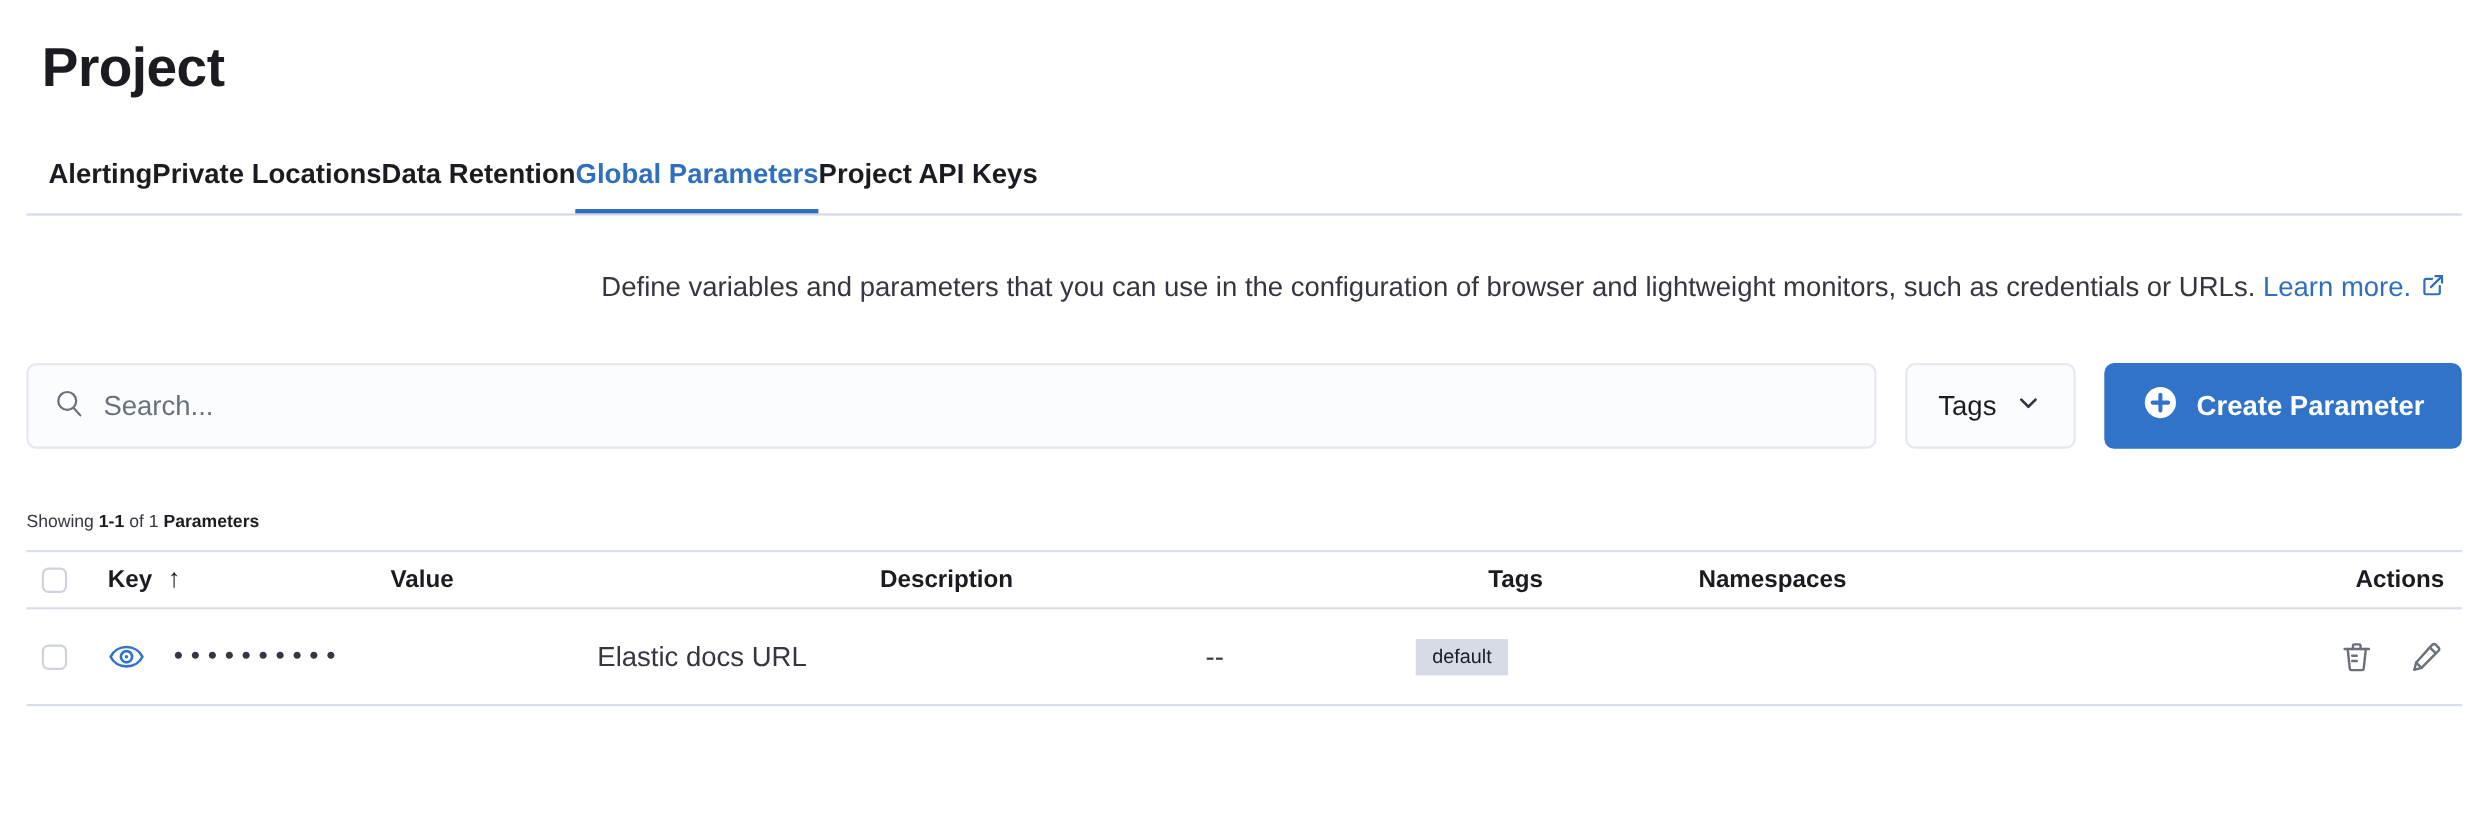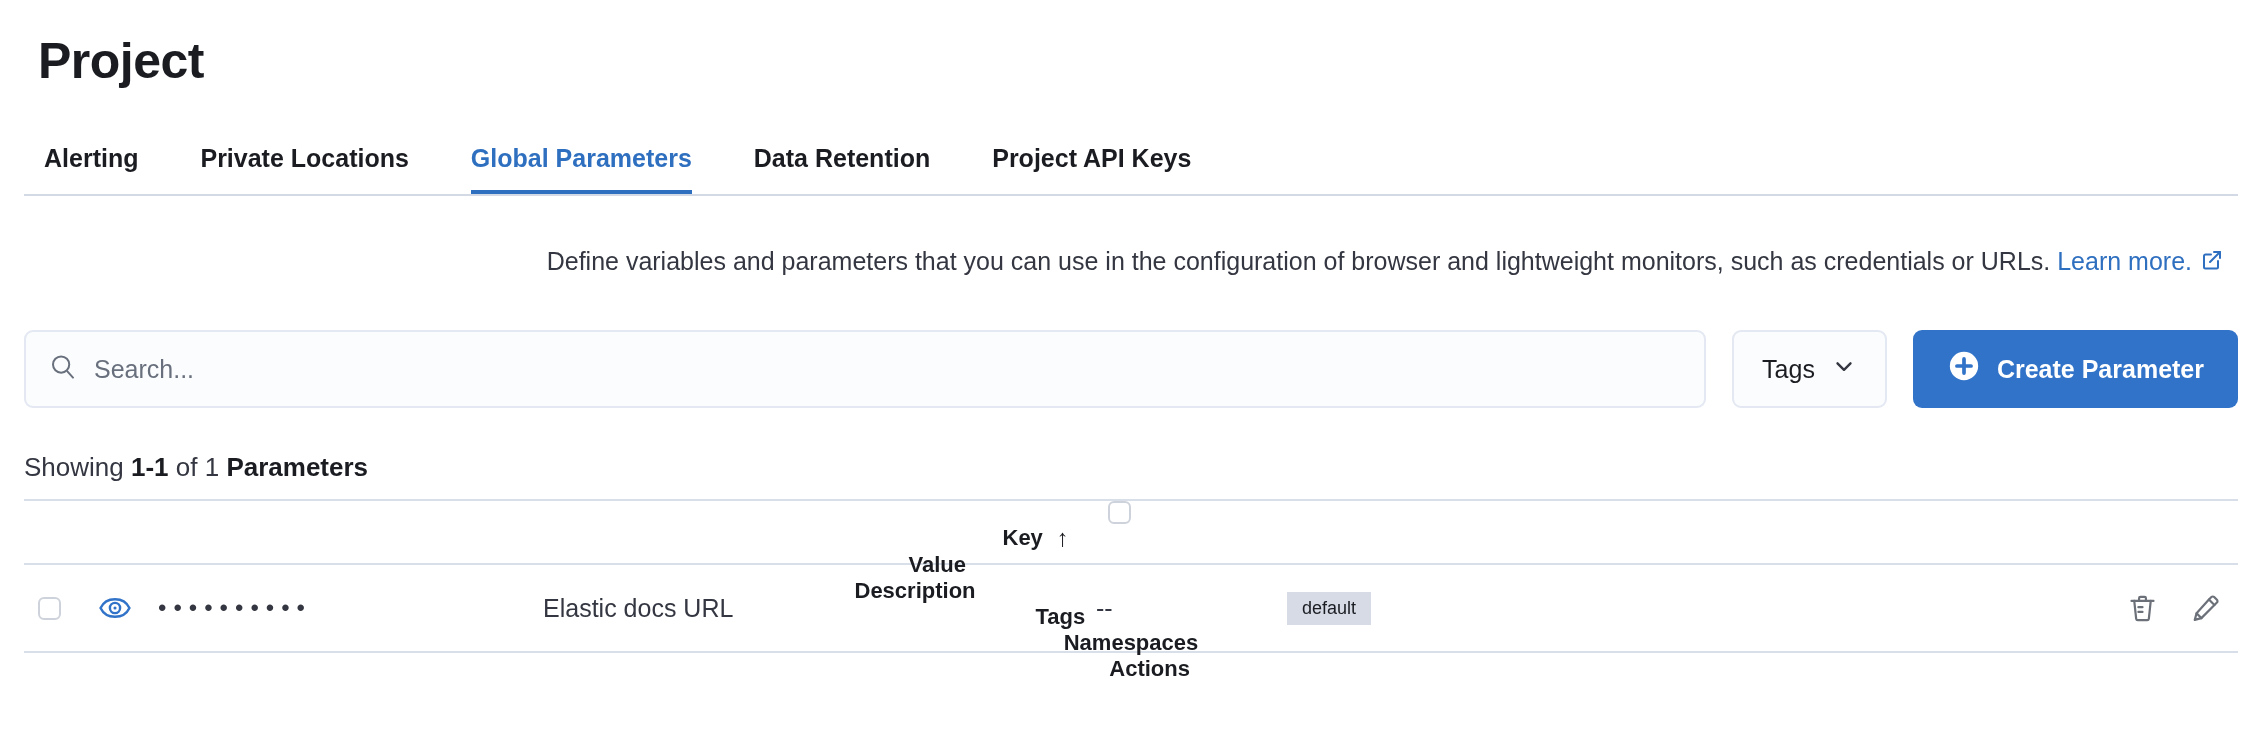--- a/index.html
+++ b/index.html
@@ -19,21 +19,20 @@
     font-weight: 700;
     color: #1a1c21;
     letter-spacing: -0.5px;
     margin-left: 14px;
     margin-top: 6px;
   }
 
   
   .tabs {
     display: flex;
-    gap: 62px;
     margin-top: 54px;
     padding-left: 20px;
     border-bottom: 2px solid #d3dae6;
     text-align: right;
   }
   .tab {
     font-size: 25px;
     font-weight: 700;
     color: #1a1c21;
     padding-bottom: 17px;
@@ -116,40 +115,39 @@
     border-radius: 9px;
     font-size: 25px;
     font-weight: 600;
     color: #ffffff;
     cursor: pointer;
     font-family: "Liberation Sans", "DejaVu Sans", sans-serif;
   }
 
   
   .summary {
-    margin-top: 44px;
-    font-size: 26px;
+    margin-top: 58px;
+    font-size: 16px;
     color: #343741;
   }
   .summary b { color: #1a1c21; }
 
   
   .table { margin-top: 16px; }
   .t-row {
     display: flex;
     align-items: center;
     border-bottom: 2px solid #d9dfe9;
   }
   .t-row.header {
     border-top: 2px solid #d9dfe9;
-    height: 66px;
+    height: 54px;
     font-weight: 700;
     font-size: 22px;
     color: #1a1c21;
-    flex-direction: column;
   }
   .t-row.data { height: 88px; font-size: 25px; color: #343741; }
 
   .col-check { width: 74px; padding-left: 14px; display: flex; align-items: center; }
   .col-key   { width: 257px; display: flex; align-items: center; gap: 10px; }
   .col-value { width: 445px; display: flex; align-items: center; gap: 26px; }
   .col-desc  { width: 553px; }
   .col-tags  { width: 191px; }
   .col-ns    { flex: 1; }
   .col-actions { width: 150px; display: flex; justify-content: flex-end; align-items: center; gap: 30px; padding-right: 16px; }
@@ -185,22 +183,22 @@
 </head>
 <body>
 
 <div class="page">
 
   <h1 class="page-title">Project</h1>
 
   <nav class="tabs">
     <div class="tab">Alerting</div>
     <div class="tab">Private Locations</div>
+    <div class="tab">Data Retention</div>
     <div class="tab active">Global Parameters</div>
-    <div class="tab">Data Retention</div>
     <div class="tab">Project API Keys</div>
   </nav>
 
   <p class="description">
     <span>Define variables and parameters that you can use in the configuration of browser and lightweight monitors, such as credentials or URLs.</span>
     <a class="learn-more"><span>Learn more.</span><span class="ext-icon"><svg width="24" height="24" viewBox="0 0 24 24" fill="none" stroke="#2e6fc0" stroke-width="2" stroke-linecap="round" stroke-linejoin="round">
             <path d="M18 13v6a1.5 1.5 0 0 1-1.5 1.5h-11A1.5 1.5 0 0 1 4 19V8a1.5 1.5 0 0 1 1.5-1.5H11"></path>
             <path d="M14 4h6v6"></path>
             <path d="M10 14 20 4"></path>
           </svg></span></a>

